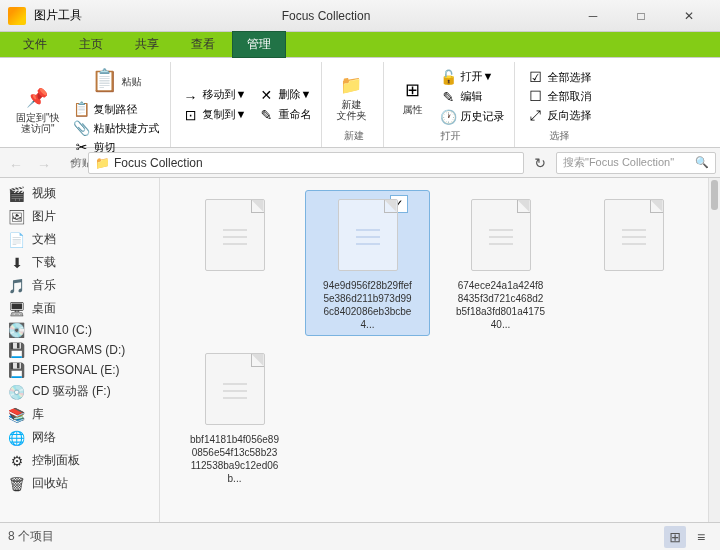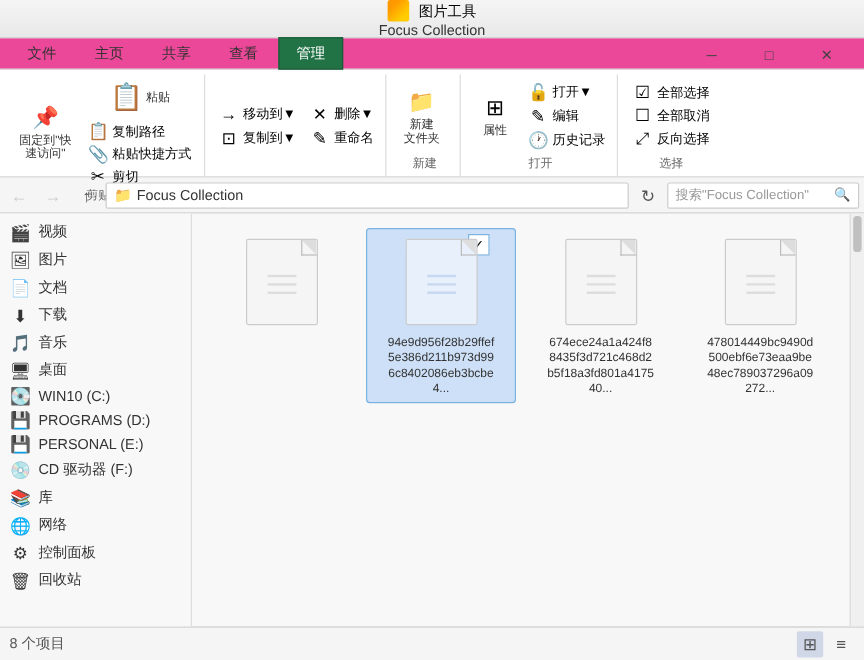--- a/index.html
+++ b/index.html
@@ -6,21 +6,20 @@
     body { width: 720px; height: 550px; overflow: hidden; background: #f0f0f0; font-size: 12px; }
 
     
     .title-bar {
       height: 32px;
       background: linear-gradient(to bottom, #f5f5f5, #e8e8e8);
       display: flex;
       align-items: center;
       border-bottom: 1px solid #ccc;
       padding: 0 8px;
-      flex-direction: column;
     }
     .title-bar-left {
       display: flex;
       align-items: center;
       gap: 4px;
     }
     .win-icon {
       width: 18px; height: 18px;
       background: linear-gradient(135deg, #ff9900 25%, #ffcc00 75%);
       border-radius: 2px;
@@ -40,21 +39,21 @@
     .title-btn {
       width: 46px; height: 28px;
       display: flex; align-items: center; justify-content: center;
       font-size: 12px; color: #444;
       cursor: pointer; background: none; border: none;
     }
 
     
     .ribbon-tabs {
       height: 26px;
-      background: #ec4899;
+      background: #84cc16;
       display: flex;
       align-items: flex-end;
       border-bottom: 1px solid #ccc;
       padding-left: 8px;
     }
     .ribbon-tab {
       padding: 4px 14px;
       font-size: 12px;
       cursor: pointer;
       border: 1px solid transparent;
@@ -577,24 +576,35 @@
       <div class="file-item">
         <div class="file-icon">
           <div class="file-doc">
             <svg width="40" height="50" viewBox="0 0 40 50" style="position:absolute;">
               <line x1="8" y1="20" x2="32" y2="20" stroke="#ddd" stroke-width="2"></line>
               <line x1="8" y1="27" x2="32" y2="27" stroke="#ddd" stroke-width="2"></line>
               <line x1="8" y1="34" x2="32" y2="34" stroke="#ddd" stroke-width="2"></line>
             </svg>
           </div>
         </div>
-        <div class="file-name">478014449bc9490d500ebf6e73eaa9be48ec789037296a09272...</div>
-      </div>
-
-
+      </div>
+
+
+      <div class="file-item">
+        <div class="file-icon">
+          <div class="file-doc">
+            <svg width="40" height="50" viewBox="0 0 40 50" style="position:absolute;">
+              <line x1="8" y1="20" x2="32" y2="20" stroke="#ddd" stroke-width="2"></line>
+              <line x1="8" y1="27" x2="32" y2="27" stroke="#ddd" stroke-width="2"></line>
+              <line x1="8" y1="34" x2="32" y2="34" stroke="#ddd" stroke-width="2"></line>
+            </svg>
+          </div>
+        </div>
+        <div class="file-name">bbf14181b4f056e890856e54f13c58b23112538ba9c12ed06b...</div>
+      </div>
 
     </div>
   </div>
 
   <div class="file-scrollbar" style="width:12px;background:#f0f0f0;border-left:1px solid #ddd;">
     <div style="height:30px;background:#c0c0c0;border-radius:3px;margin:2px;"></div>
   </div>
 </div>
 
 <div class="status-bar">

